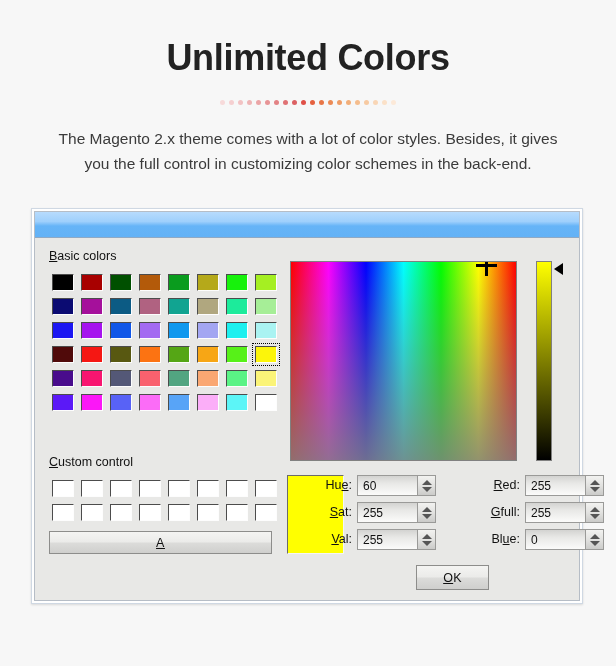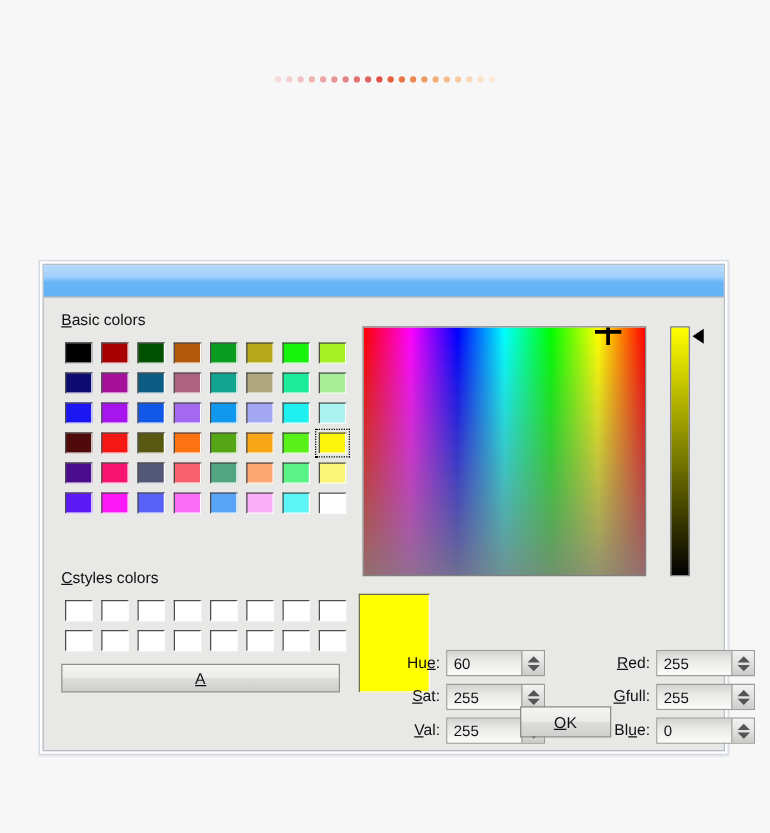--- a/index.html
+++ b/index.html
@@ -253,21 +253,21 @@
     width: 57px;
     height: 79px;
     box-sizing: border-box;
     border-top: 1px solid #6b6b6b;
     border-left: 1px solid #6b6b6b;
     border-right: 1px solid #f5f5f5;
     border-bottom: 1px solid #f5f5f5;
   }
 
   
-  .field-row { position: absolute; height: 21px; margin-top: 45px; }
+  .field-row { position: absolute; height: 21px; }
   .field-label {
     position: absolute;
     right: 100%;
     margin-right: 5px;
     top: 3px;
     font-size: 12.5px;
     color: #111;
     white-space: nowrap;
   }
   .spin-wrap {
@@ -308,20 +308,21 @@
     width: 0; height: 0;
     border-left: 5px solid transparent;
     border-right: 5px solid transparent;
     border-top: 5px solid #555;
   }
 </style>
 </head>
 <body>
 
 <div class="hero">
+  <h1 class="hero-title">Unlimited Colors</h1>
   <div class="dot-sep" id="dot-sep">
       <i style="background: rgb(247, 218, 218);"></i>
       <i style="background: rgb(245, 207, 208);"></i>
       <i style="background: rgb(242, 194, 195);"></i>
       <i style="background: rgb(238, 180, 181);"></i>
       <i style="background: rgb(235, 165, 166);"></i>
       <i style="background: rgb(231, 148, 150);"></i>
       <i style="background: rgb(227, 131, 133);"></i>
       <i style="background: rgb(224, 114, 116);"></i>
       <i style="background: rgb(220, 97, 99);"></i>
@@ -330,20 +331,21 @@
       <i style="background: rgb(232, 118, 71);"></i>
       <i style="background: rgb(236, 138, 85);"></i>
       <i style="background: rgb(239, 156, 102);"></i>
       <i style="background: rgb(242, 174, 121);"></i>
       <i style="background: rgb(245, 189, 141);"></i>
       <i style="background: rgb(247, 202, 162);"></i>
       <i style="background: rgb(249, 214, 182);"></i>
       <i style="background: rgb(251, 225, 200);"></i>
       <i style="background: rgb(252, 233, 216);"></i>
     </div>
+  <p class="hero-sub">The Magento 2.x theme comes with a lot of color styles. Besides, it gives you the full control in customizing color schemes in the back-end.</p>
 </div>
 
 <div class="dialog-outer">
   <div class="dialog">
 
     <div class="titlebar">
       <span></span>
     </div>
 
     <div class="dialog-body">
@@ -489,21 +491,21 @@
             <div class="swatch" style="background: rgb(251, 174, 248);"></div>
           </div>
           <div class="swatch-cell">
             <div class="swatch" style="background: rgb(92, 245, 247);"></div>
           </div>
           <div class="swatch-cell">
             <div class="swatch" style="background: rgb(255, 255, 255);"></div>
           </div>
         </div>
 
-      <div class="grp-label" style="left:14px; top:216px;"><span class="mn">C</span><span>styles colors</span></div>
+      <div class="grp-label" style="left:14px; top:216px;"><span class="mn">C</span><span>ustom control</span></div>
       <div id="custom-grid">
           <div class="swatch-cell">
             <div class="cswatch" style="background: rgb(255, 255, 255);"></div>
           </div>
           <div class="swatch-cell">
             <div class="cswatch" style="background: rgb(255, 255, 255);"></div>
           </div>
           <div class="swatch-cell">
             <div class="cswatch" style="background: rgb(255, 255, 255);"></div>
           </div>

